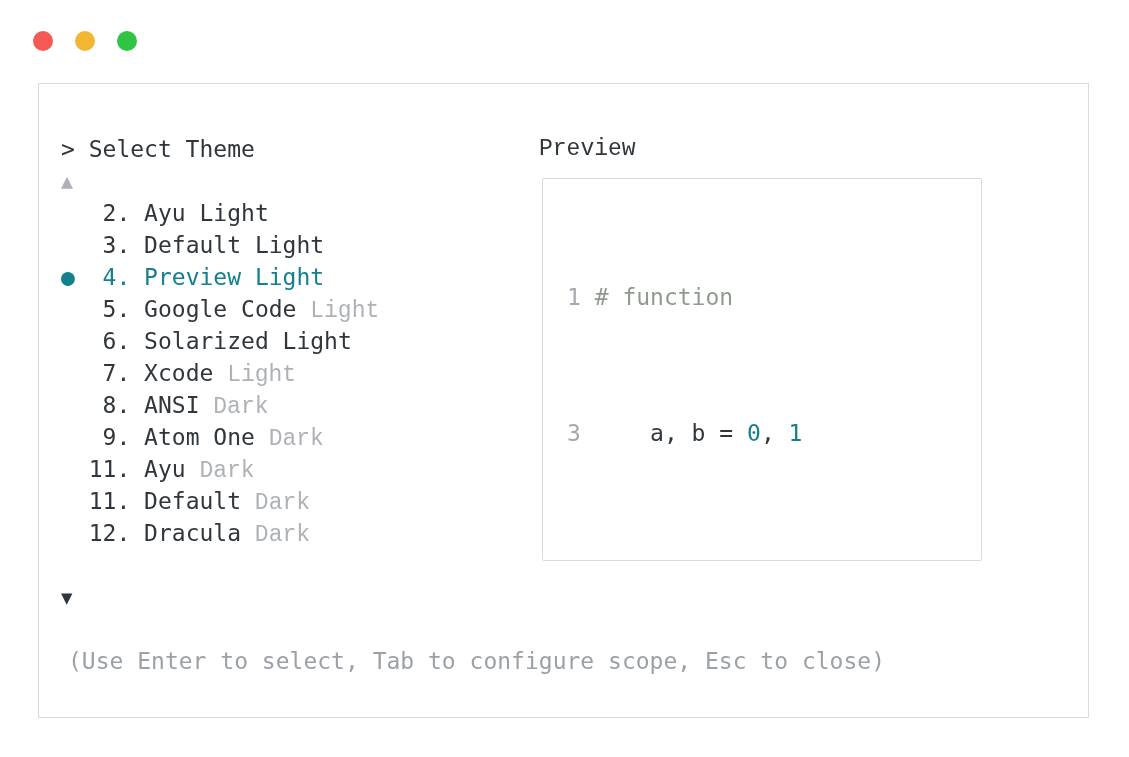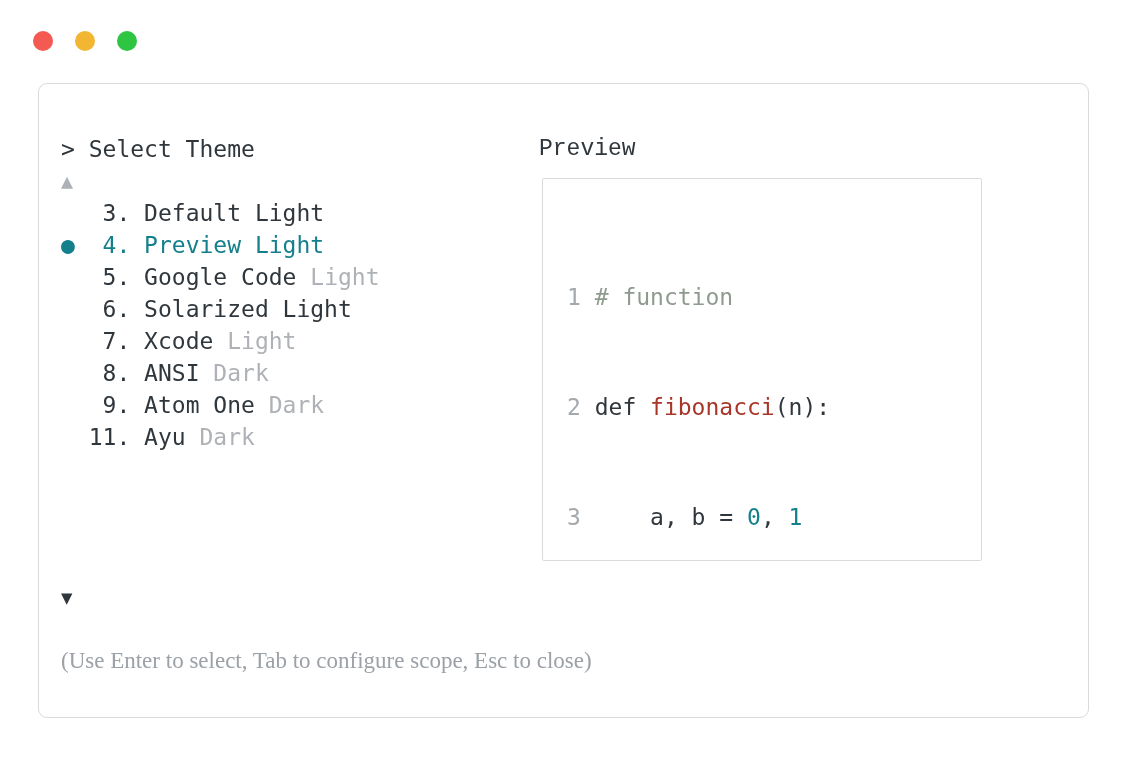--- a/index.html
+++ b/index.html
@@ -16,37 +16,37 @@
     color: var(--text-dark, #2f363c);
   }
   .traffic-lights { position: absolute; left: 33px; top: 31px; display: flex; gap: 22px; }
   .dot { width: 20px; height: 20px; border-radius: 50%; display: inline-block; }
 
   .panel {
     position: absolute;
     left: 38px; top: 83px;
     width: 1051px; height: 635px;
     border: 1.5px solid var(--border-gray, #d9dadb);
-    border-radius: 9px;
+    border-radius: 0;
     background: #ffffff;
     box-sizing: border-box;
   }
   .row { white-space: pre; line-height: 32px; height: 32px; }
 
   .prompt   { position: absolute; left: 22px; top: 49px;  line-height: 32px; white-space: pre; }
   .scroll-up   { position: absolute; left: 22px; top: 81px;  line-height: 32px; font-size: 20px; color: var(--text-gray, #aeb2b6); cursor: pointer; }
   .scroll-down { position: absolute; left: 22px; top: 497px; line-height: 32px; font-size: 19px; color: var(--text-dark, #2f363c); cursor: pointer; }
   .theme-list  { position: absolute; left: 22px; top: 113px; }
-  .footer      { position: absolute; left: 22px; top: 561px; line-height: 32px; white-space: pre; color: var(--footer-gray, #9ba1a6); font-family: Liberation Serif, serif; }
+  .footer      { position: absolute; left: 29px; top: 561px; line-height: 32px; white-space: pre; color: var(--footer-gray, #9ba1a6); }
 
   .list-item { cursor: pointer; }
   .list-item .bullet { color: var(--accent, #14808b); }
   .list-item .num    { color: var(--text-dark, #2f363c); }
   .list-item .name   { color: var(--text-dark, #2f363c); }
-  .list-item .suffix { color: var(--text-gray, #aeb2b6); }
+  .list-item .suffix { color: var(--text-gray, #aeb2b6); font-family: Liberation Mono, monospace; }
   .list-item.selected .num,
   .list-item.selected .name,
   .list-item.selected .suffix { color: var(--accent, #14808b); }
 
   .preview-label {
     position: absolute; left: 500px; top: 49px;
     line-height: 32px; white-space: pre; font-family: Liberation Mono, monospace;
   }
   .preview-box {
     position: absolute; left: 503px; top: 94px;
@@ -80,51 +80,53 @@
   </div>
 
   <div class="panel">
 
     <div class="prompt">&gt; Select Theme</div>
 
     <div class="scroll-up">▲</div>
 
     <div class="theme-list" id="theme-list">
 
+  <div class="row list-item"><span class="bullet"> </span><span class="num">  2. </span><span class="name">Ayu Light</span><span class="suffix"></span></div>
 
   <div class="row list-item"><span class="bullet"> </span><span class="num">  3. </span><span class="name">Default Light</span><span class="suffix"></span></div>
 
   <div class="row list-item selected"><span class="bullet">●</span><span class="num">  4. </span><span class="name">Preview Light</span><span class="suffix"></span></div>
 
   <div class="row list-item"><span class="bullet"> </span><span class="num">  5. </span><span class="name">Google Code</span><span class="suffix"> Light</span></div>
 
   <div class="row list-item"><span class="bullet"> </span><span class="num">  6. </span><span class="name">Solarized Light</span><span class="suffix"></span></div>
 
   <div class="row list-item"><span class="bullet"> </span><span class="num">  7. </span><span class="name">Xcode</span><span class="suffix"> Light</span></div>
 
   <div class="row list-item"><span class="bullet"> </span><span class="num">  8. </span><span class="name">ANSI</span><span class="suffix"> Dark</span></div>
 
   <div class="row list-item"><span class="bullet"> </span><span class="num">  9. </span><span class="name">Atom One</span><span class="suffix"> Dark</span></div>
 
   <div class="row list-item"><span class="bullet"> </span><span class="num"> 11. </span><span class="name">Ayu</span><span class="suffix"> Dark</span></div>
 
+  <div class="row list-item"><span class="bullet"> </span><span class="num"> 11. </span><span class="name">Default</span><span class="suffix"> Dark</span></div>
 
+  <div class="row list-item"><span class="bullet"> </span><span class="num"> 12. </span><span class="name">Dracula</span><span class="suffix"> Dark</span></div>
 </div>
 
     <div class="scroll-down">▼</div>
 
     <div class="footer">(Use Enter to select, Tab to configure scope, Esc to close)</div>
 
     <div class="preview-label">Preview</div>
 
     <div class="preview-box">
       <div class="preview-code" id="preview-code">
   <div class="code-line"><span class="hl"><span class="ln">1</span><span class="code"><span class="tok-comment"># function</span></span></span></div>
 
-  <div class="code-line"><span class="hl"><span class="ln">2</span><span class="code"><span class="tok-text">def </span><span class="tok-function">fibonacci</span><span class="tok-text">(n):</span></span></span></div>
 
   <div class="code-line"><span class="hl"><span class="ln">3</span><span class="code"><span class="tok-text">    a, b = </span><span class="tok-number">0</span><span class="tok-text">, </span><span class="tok-number">1</span></span></span></div>
 
   
 
   
 
   
 
   

